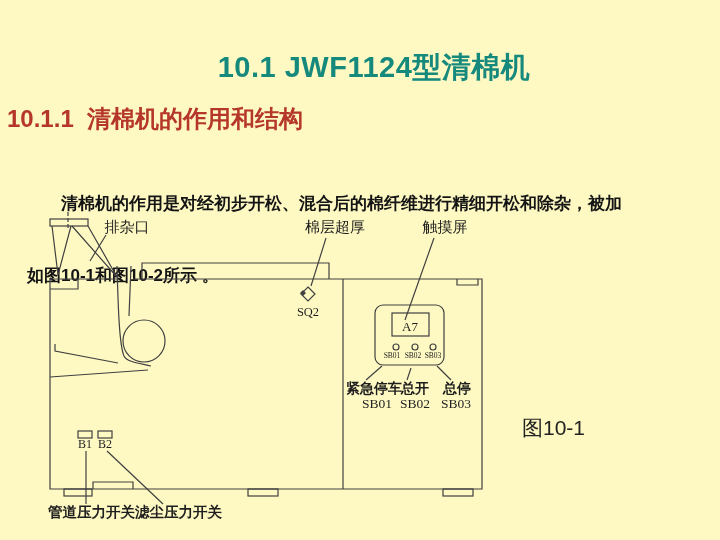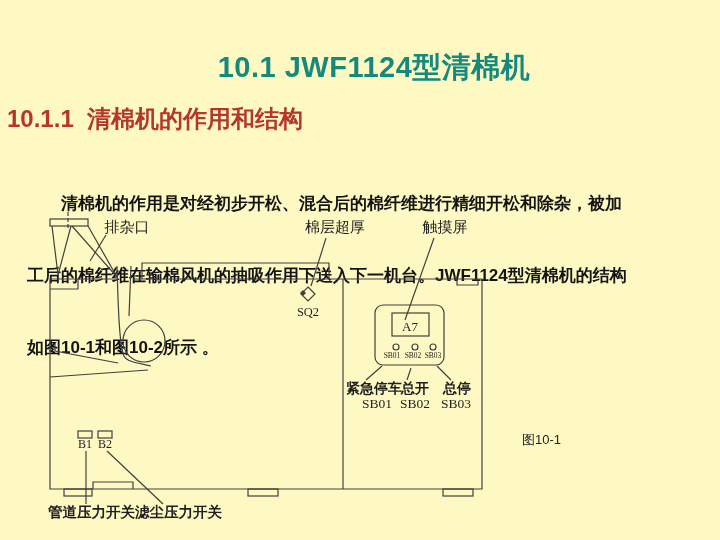--- a/index.html
+++ b/index.html
@@ -23,23 +23,22 @@
     font-size:24px;font-weight:bold;
     color:#b5362a;white-space:pre;
   }
   .body-text{
     position:absolute;left:27px;top:144px;
     font-size:17px;line-height:24px;font-weight:bold;
     color:#141414;white-space:pre;
   }
   .figure-caption{
     position:absolute;left:522px;top:416px;
-    font-size:13px;line-height:23px;
+    font-size:21px;line-height:23px;
     color:#222222;
-    margin-top:12px;
   }
   svg.diagram{position:absolute;left:0;top:0;}
   svg.diagram path, svg.diagram rect, svg.diagram line, svg.diagram circle{
     fill:none;stroke:#404040;stroke-width:1.2;
   }
   svg.diagram text{
     fill:#1e1e1e;stroke:none;
     font-family:"Liberation Serif",serif;
   }
   svg.diagram .filled{fill:#404040;stroke:none;}
@@ -47,21 +46,20 @@
 </head>
 <body>
 
 <div class="slide">
 
   <h1 class="page-title">10.1 JWF1124型清棉机</h1>
   <h2 class="section-title">10.1.1  清棉机的作用和结构</h2>
 
   <div class="body-text">
     <div>　　清棉机的作用是对经初步开松、混合后的棉纤维进行精细开松和除杂，被加</div>
-    <div>工后的棉纤维在输棉风机的抽吸作用下送入下一机台。JWF1124型清棉机的结构</div>
     <div>如图10-1和图10-2所示 。</div>
   </div>
 
   <svg class="diagram" width="720" height="540" viewBox="0 0 720 540">
 
     <g>
       <rect x="50" y="219" width="38" height="7"></rect>
       <line x1="68" y1="212" x2="68" y2="229" stroke-dasharray="4 2" stroke-width="0.9"></line>
       <path d="M52,226 L58,275 M71,226 L58,275"></path>
       <path d="M72,226 L117,277 M88,226 L117,277"></path>

